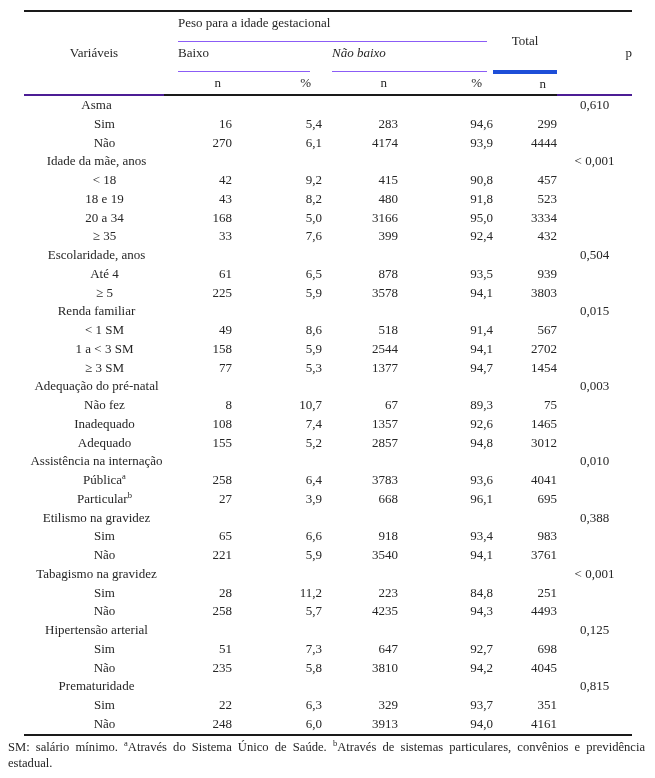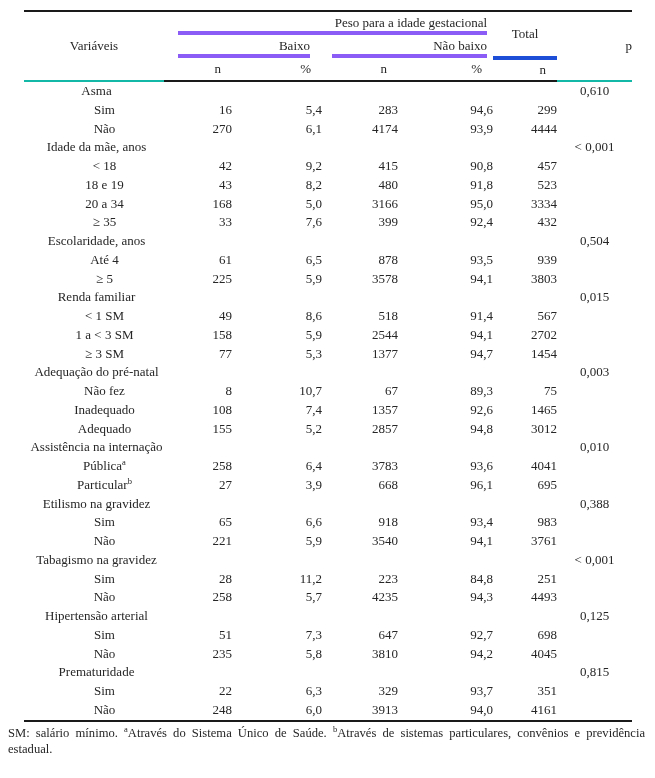--- a/index.html
+++ b/index.html
@@ -43,39 +43,39 @@
     padding: 0;
     vertical-align: middle;
     overflow: hidden;
     white-space: nowrap;
   }
   
   thead th { vertical-align: top; line-height: 16px; }
   th.vhead { text-align: center; padding-top: 3px; }
   th.phead { text-align: right; padding: 3px 16px 0 0; }
   .u {
-    border-bottom: 4px solid #8b5cf6;
-    padding: 2px 0 0 0;
-    text-align: right;
+    border-bottom: 1px solid #8b5cf6;
+    padding: 2px 0 10px 0;
+    text-align: left;
   }
   .u-peso   { margin: 1px 6px 0 14px; }
   .u-baixo  { margin: 1px 12px 0 14px; }
-  .u-nbaixo { margin: 1px 6px 0 10px; }
+  .u-nbaixo { margin: 1px 6px 0 10px; font-style: italic; }
   th.total-head {
     border-bottom: 4px solid #1d4ed8;
     text-align: center;
     padding: 3px 0 0 0;
   }
   tr.subhead th {
     text-align: right;
     padding: 2px 11px 3px 0;
     border-bottom: 2px solid #1a1a1a;
     line-height: 15px;
   }
-  th.vhead, th.phead { border-bottom: 2px solid #14b8a6; }
+  th.vhead, th.phead { border-bottom: 2px solid #4c1d95; }
   
   tbody td { line-height: 18.75px; }
   td.label       { text-align: center; }
   td.label.group { padding-left: 5px; }
   td.label.item  { padding-left: 21px; }
   td.num  { text-align: right; padding-right: 6px; }
   td.pcol { text-align: center; padding-right: 2px; }
   sup { font-size: 8.5px; line-height: 0; }
   
   .footnote {

